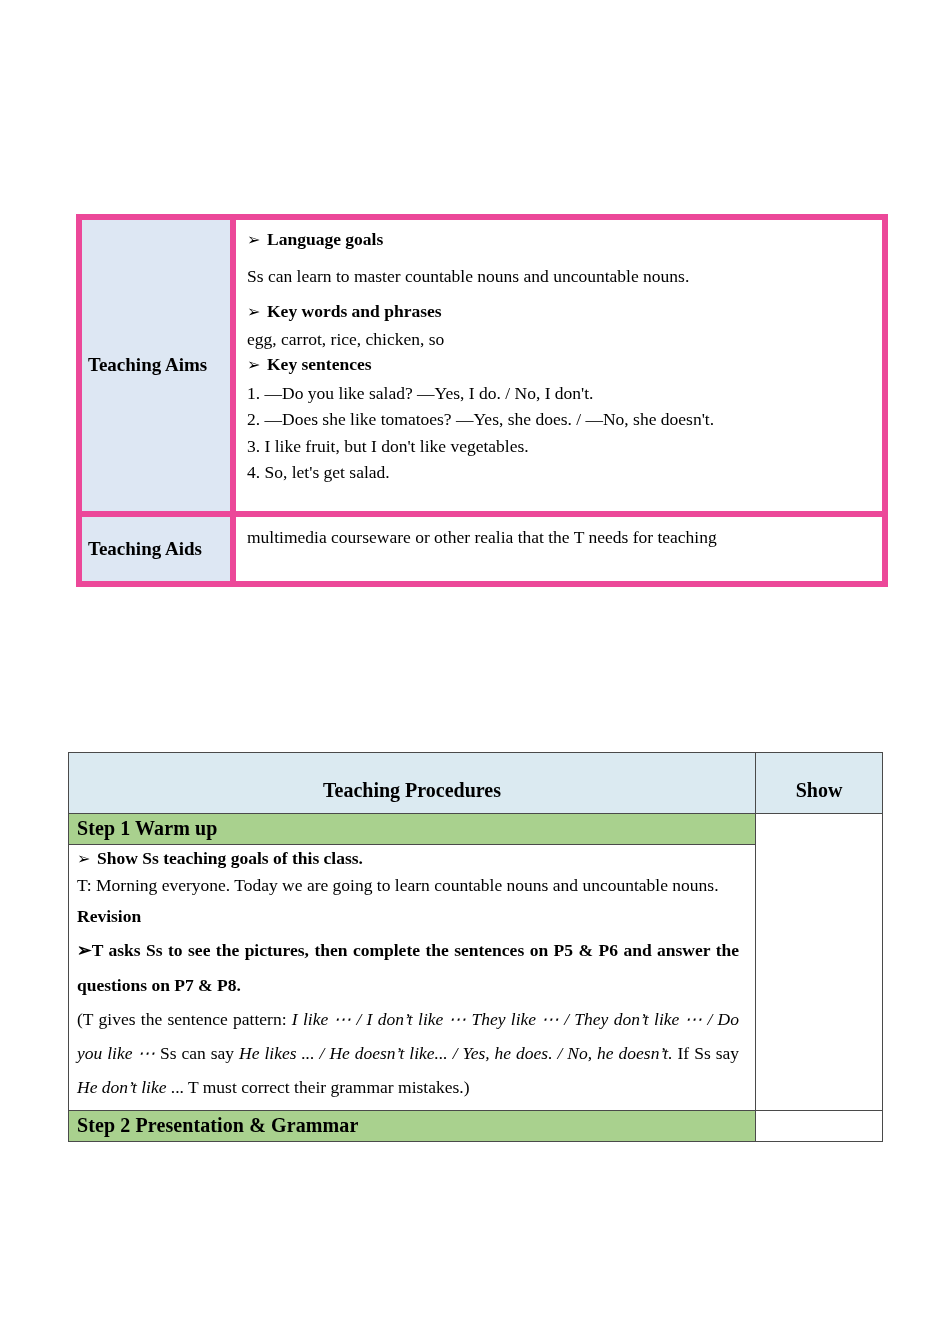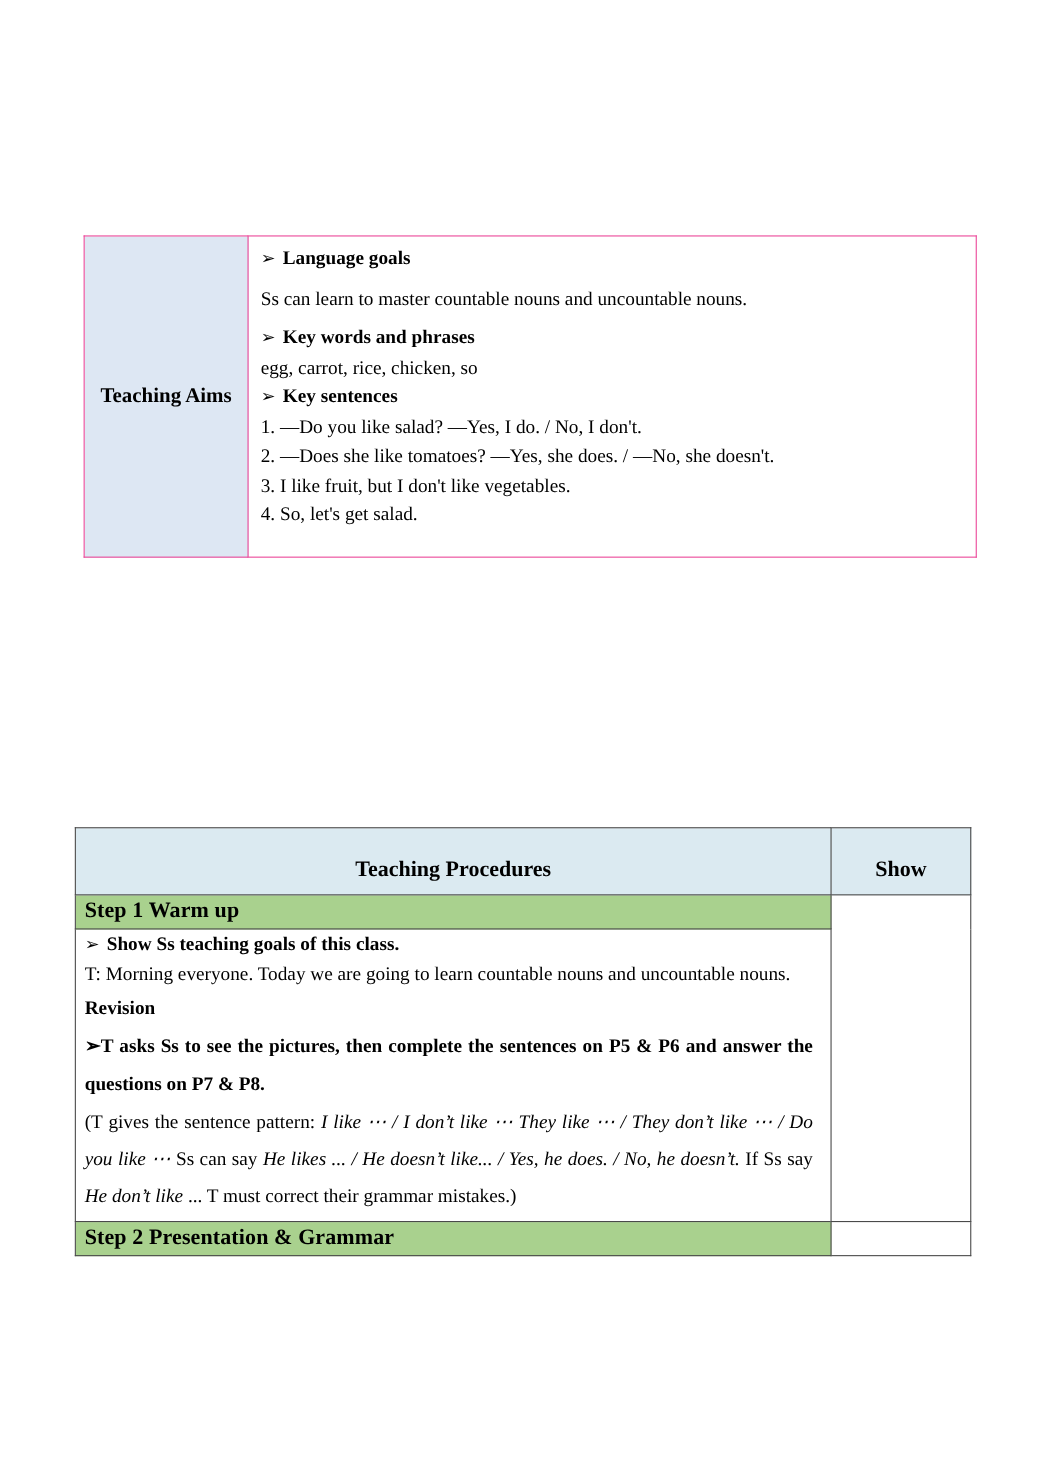--- a/index.html
+++ b/index.html
@@ -40,28 +40,27 @@
   
   #table-aims {
     position: absolute;
     left: 76px;
     top: 214px;
     width: 812px;
     border-collapse: collapse;
     table-layout: fixed;
   }
   #table-aims td {
-    border: 1px solid #ec4899;
+    border: 6px solid #ec4899;
     vertical-align: top;
     padding: 0;
   }
   #table-aims td.label {
     width: 136px;
     background: #dde7f3;
-    text-align: center;
     vertical-align: middle;
     font-weight: bold;
     font-size: 19px;
     line-height: 1.38;
     padding: 4px 6px;
   }
   #table-aims td.body {
     padding: 7px 9px 7px 11px;
     font-size: 17.5px;
     line-height: 1.45;
@@ -181,20 +180,26 @@
           <span class="num-line">1. —Do you like salad? —Yes, I do. / No, I don't.</span>
           <span class="num-line">2. —Does she like tomatoes? —Yes, she does. / —No, she doesn't.</span>
           <span class="num-line">3. I like fruit, but I don't like vegetables.</span>
           <span class="num-line">4. So, let's get salad.</span>
           <span class="gap-line"></span>
           <span class="gap-line"></span>
         </td>
       </tr>
 
 
+      <tr>
+        <td class="label" style="height:56px;">Teaching Aids</td>
+        <td class="body">
+          <p class="p-just" style="line-height:1.5;">multimedia courseware or other realia that the T needs for teaching</p>
+        </td>
+      </tr>
     </tbody>
   </table>
 
   <table id="table-procedures">
     <colgroup>
       <col class="c-main">
       <col class="c-tips">
     </colgroup>
     <tbody>
       <tr>

